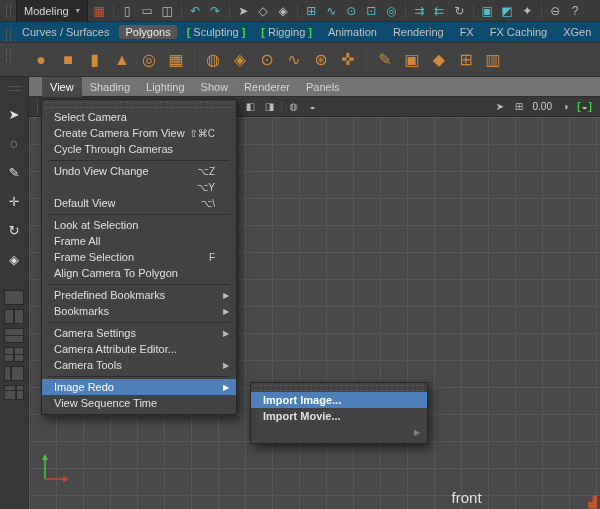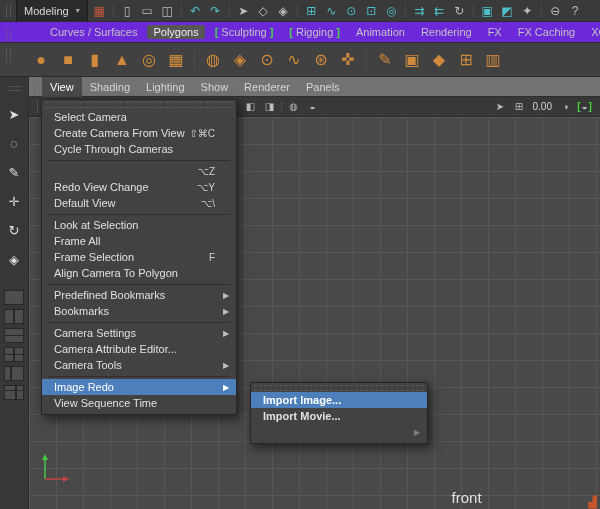--- a/index.html
+++ b/index.html
@@ -15,21 +15,21 @@
   .ticon{width:17px;height:17px;flex:none;display:flex;align-items:center;justify-content:center;font-size:12px;color:#bcbcbc;border-radius:2px;}
   .ticon.divider{width:1px;height:14px;background:#2c2c2c;border-right:1px solid #4a4a4a;margin:0 2px;border-radius:0;}
 
   
   .teal{color:#4ec0cb;}
   .gray{color:#bcbcbc;}
   .red{color:#c4573b;}
   .white{color:#e4e4e4;}
 
   
-  .shelf-tabs{position:absolute;top:22px;left:0;width:100%;height:20px;display:flex;align-items:center;gap:4px;padding-left:44px;background:#6d28d9;overflow:hidden;}
+  .shelf-tabs{position:absolute;top:22px;left:0;width:100%;height:20px;display:flex;align-items:center;gap:4px;padding-left:16px;background:#0c4a6e;overflow:hidden;}
   .tab{padding:1px 6px;border-radius:2px;color:#c3c3c3;white-space:nowrap;flex:none;}
   .tab.active{background:#575757;color:#ededed;}
   .tab.bracketed::before{content:"[";color:#49d849;font-weight:bold;margin-right:3px;}
   .tab.bracketed::after{content:"]";color:#49d849;font-weight:bold;margin-left:3px;}
 
   
   .shelf{position:absolute;top:42px;left:0;width:100%;height:35px;background:#414141;border-top:1px solid #2f2f2f;border-bottom:1px solid #2b2b2b;display:flex;align-items:center;gap:5px;padding-left:30px;overflow:hidden;}
   .sicon{width:22px;height:24px;flex:none;display:flex;align-items:center;justify-content:center;font-size:16px;color:#d08a3c;}
   .sicon.divider{width:1px;height:22px;background:#2e2e2e;border-right:1px solid #4b4b4b;margin:0 2px;}
   .shelf-grip{position:absolute;left:4px;top:6px;}
@@ -497,26 +497,26 @@
           <span class="mi-arrow"></span>
         </div>
       
         <div class="menu-item separator">
           <span class="mi-label"></span>
           <span class="mi-shortcut"></span>
           <span class="mi-arrow"></span>
         </div>
       
         <div class="menu-item">
+          <span class="mi-label">Undo View Change</span>
           <span class="mi-shortcut">⌥Z</span>
           <span class="mi-arrow"></span>
         </div>
       
         <div class="menu-item">
-          <span class="mi-label">Redo View Change</span>
           <span class="mi-shortcut">⌥Y</span>
           <span class="mi-arrow"></span>
         </div>
       
         <div class="menu-item">
           <span class="mi-label">Default View</span>
           <span class="mi-shortcut">⌥\</span>
           <span class="mi-arrow"></span>
         </div>
       

